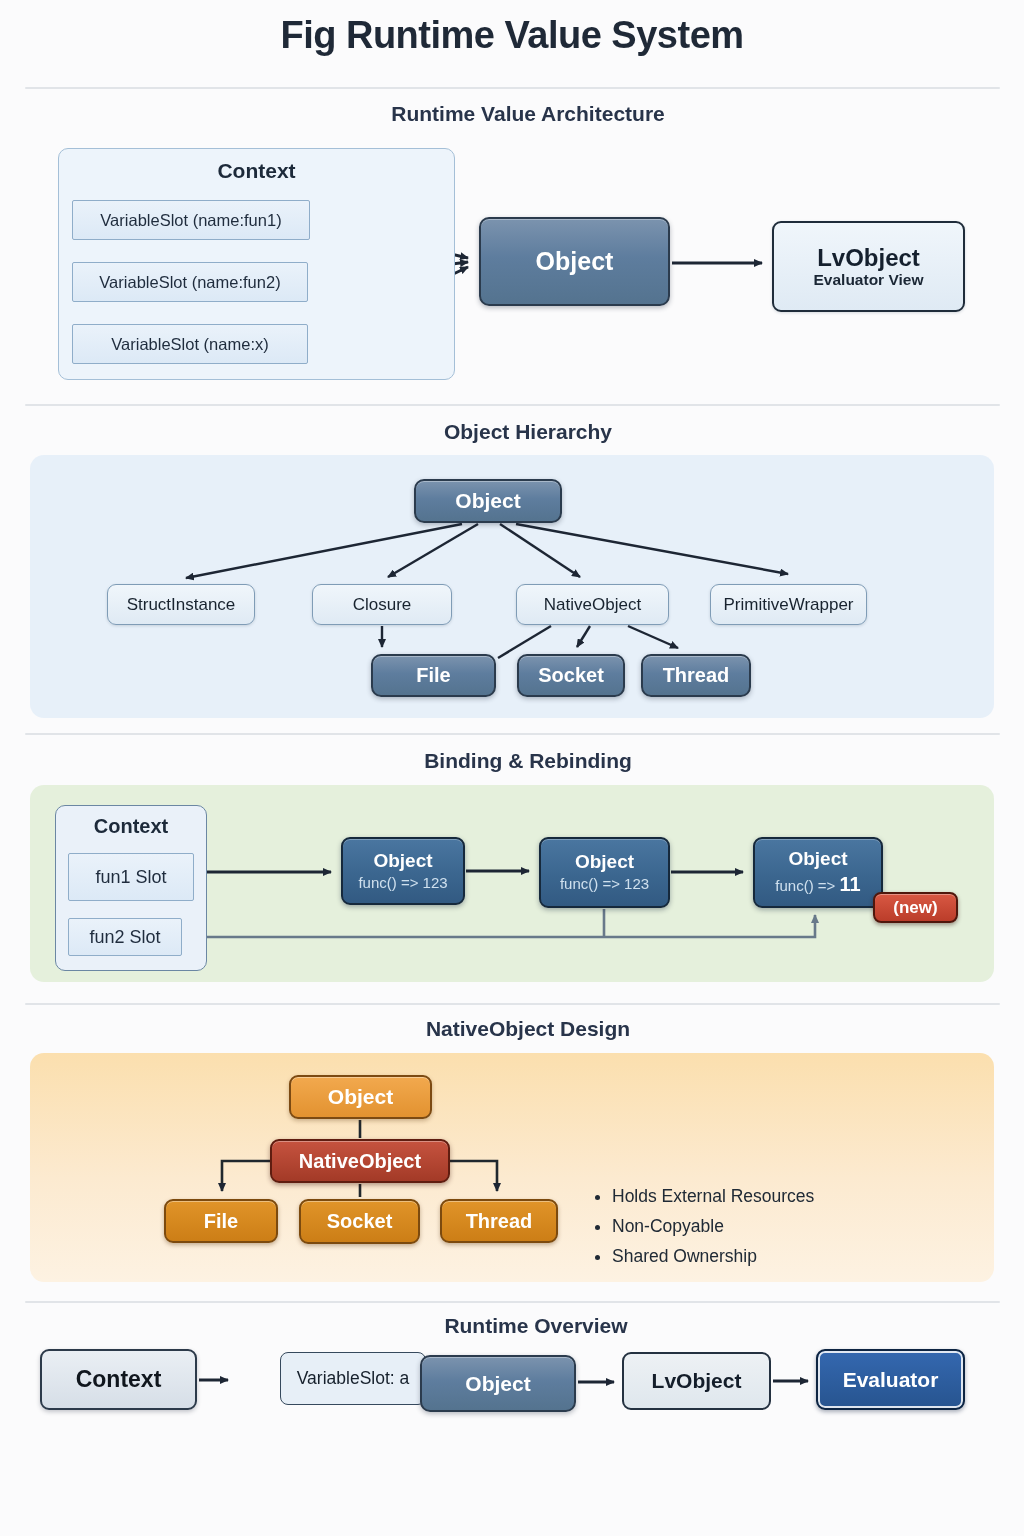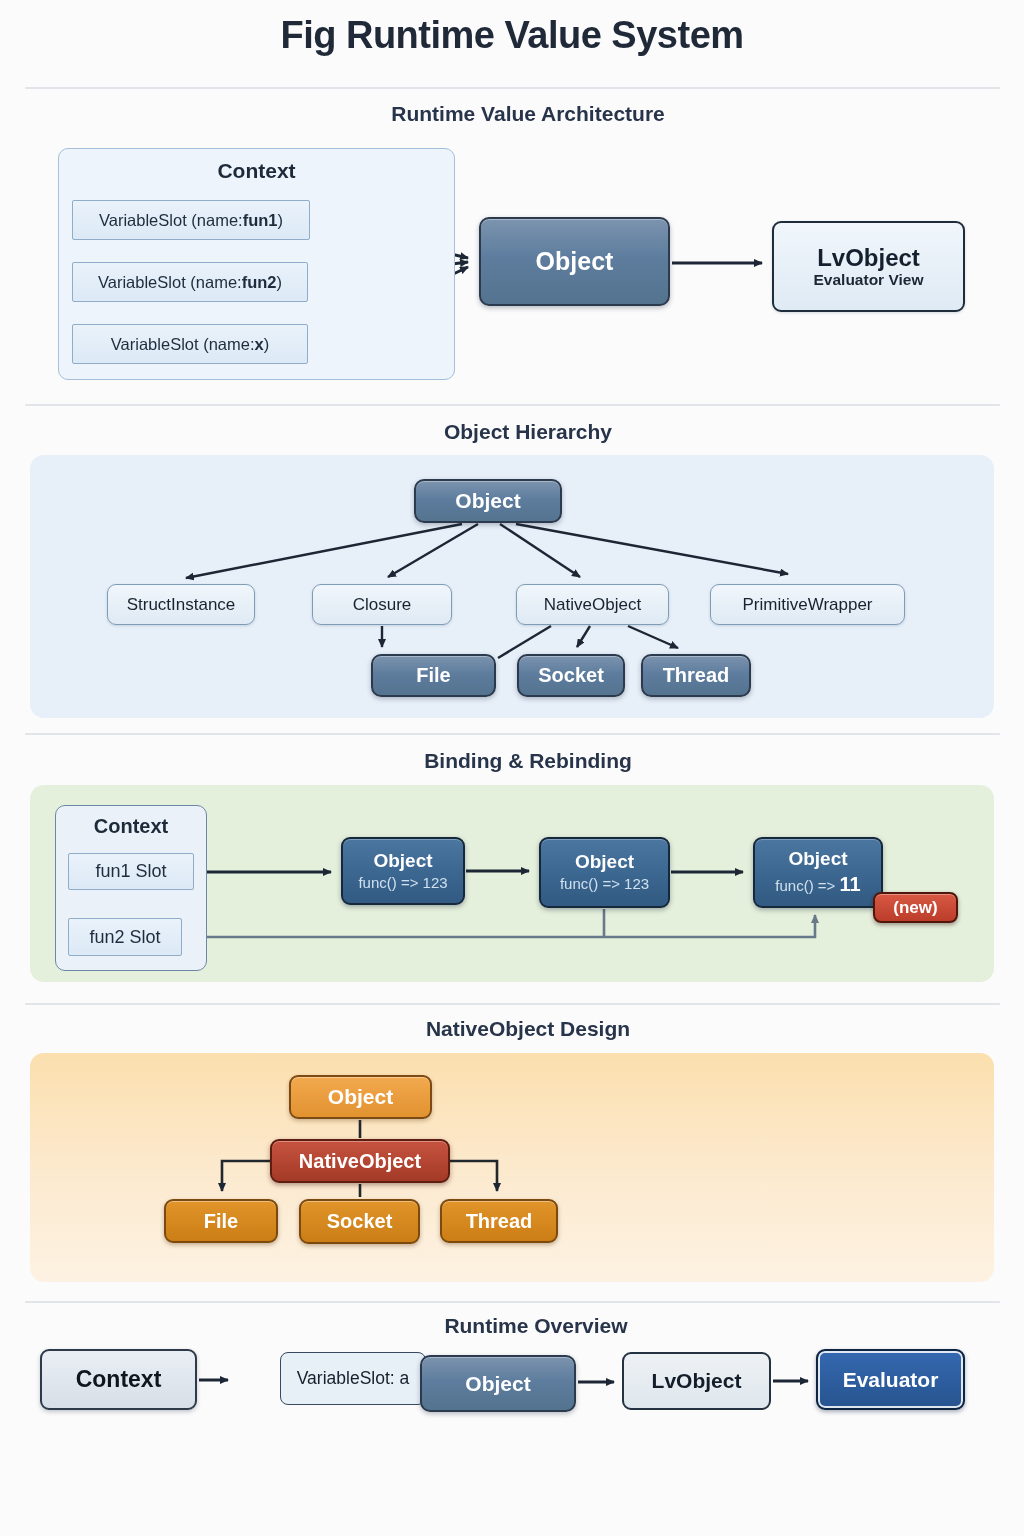--- a/index.html
+++ b/index.html
@@ -35,21 +35,21 @@
               border:1.5px solid #7f9cb6; border-radius:9px; color:#18232f;
               box-shadow:0 1px 3px rgba(40,60,85,.18); }
 
   
   .ctx-panel { background:#edf4fb; border:1.5px solid #a4bfd7; border-radius:10px; z-index:3; position:absolute; }
   .ctx-label { text-align:center; font-weight:700; color:#1d2a3a; }
 
   .slotbox { position:absolute; z-index:4; display:flex; align-items:center; justify-content:center;
              background:linear-gradient(180deg,#eaf2fa 0%,#dcE9f6 100%);
              border:1.5px solid #8fadc9; border-radius:2px; color:#1f2c3d; }
-  .slot-name { font-weight:700; }
+  .slot-name { font-weight:400; }
 
   
   .bindobj { background:linear-gradient(180deg,#4a76a0 0%,#3b668f 55%,#325a82 100%);
              border:2px solid #16293c; border-radius:9px; color:#fff;
              box-shadow:0 2px 5px rgba(20,35,55,.35), inset 0 1px 0 rgba(255,255,255,.3); }
   .bindobj .obj-label { font-weight:700; font-size:19px; line-height:1.2; }
   .bindobj .obj-sub { font-size:15px; color:#cfe0ee; line-height:1.3; }
   .bindobj .obj-sub .big-val { font-size:20px; font-weight:700; color:#ffffff; }
 
   .badge-new { background:linear-gradient(180deg,#d85843 0%,#bb3d2a 100%);
@@ -128,34 +128,34 @@
 
   <div class="sec-heading" style="top:420px;">Object Hierarchy</div>
 
   <div class="panel panel-blue" style="left:30px; top:455px; width:964px; height:263px;"></div>
 
   <div class="node steel" style="left:414px; top:479px; width:148px; height:44px; font-size:21px;">Object</div>
 
   <div class="node lightbox" style="left:107px; top:584px; width:148px; height:41px; font-size:17px;">StructInstance</div>
   <div class="node lightbox" style="left:312px; top:584px; width:140px; height:41px; font-size:17px;">Closure</div>
   <div class="node lightbox" style="left:516px; top:584px; width:153px; height:41px; font-size:17px;">NativeObject</div>
-  <div class="node lightbox" style="left:710px; top:584px; width:195px; height:41px; font-size:17px;">PrimitiveWrapper</div>
+  <div class="node lightbox" style="left:710px; top:584px; width:157px; height:41px; font-size:17px;">PrimitiveWrapper</div>
 
   <div class="node steel" style="left:371px; top:654px; width:125px; height:43px; font-size:20px;">File</div>
   <div class="node steel" style="left:517px; top:654px; width:108px; height:43px; font-size:20px;">Socket</div>
   <div class="node steel" style="left:641px; top:654px; width:110px; height:43px; font-size:20px;">Thread</div>
 
   <div class="sec-heading" style="top:749px;">Binding &amp; Rebinding</div>
 
   <div class="panel panel-green" style="left:30px; top:785px; width:964px; height:197px;"></div>
 
   <div class="ctx-panel" style="left:55px; top:805px; width:152px; height:166px; background:#eaf1f9; border-color:#6b87a3;">
     <div class="ctx-label" style="margin-top:9px; font-size:20px;">Context</div>
   </div>
-  <div class="slotbox" style="left:68px; top:853px; width:126px; height:37px; font-size:18px;">fun1 Slot</div>
+  <div class="slotbox" style="left:68px; top:853px; width:126px; height:48px; font-size:18px;">fun1 Slot</div>
   <div class="slotbox" style="left:68px; top:918px; width:114px; height:38px; font-size:18px;">fun2 Slot</div>
 
   <div class="node bindobj" style="left:341px; top:837px; width:124px; height:68px;">
     <div class="obj-label">Object</div>
     <div class="obj-sub">func() =&gt; 123</div>
   </div>
   <div class="node bindobj" style="left:539px; top:837px; width:131px; height:71px;">
     <div class="obj-label">Object</div>
     <div class="obj-sub">func() =&gt; 123</div>
   </div>
@@ -169,20 +169,25 @@
   <div class="sec-heading" style="top:1017px;">NativeObject Design</div>
 
   <div class="panel panel-orange" style="left:30px; top:1053px; width:964px; height:229px;"></div>
 
   <div class="node orange" style="left:289px; top:1075px; width:143px; height:44px; font-size:21px;">Object</div>
   <div class="node redbox" style="left:270px; top:1139px; width:180px; height:44px; font-size:20px;">NativeObject</div>
   <div class="node dkorange" style="left:164px; top:1199px; width:114px; height:44px; font-size:20px;">File</div>
   <div class="node dkorange" style="left:299px; top:1199px; width:121px; height:45px; font-size:20px;">Socket</div>
   <div class="node dkorange" style="left:440px; top:1199px; width:118px; height:44px; font-size:20px;">Thread</div>
 
+  <ul class="bullets" style="left:612px; top:1186px;">
+    <li>Holds External Resources</li>
+    <li>Non-Copyable</li>
+    <li>Shared Ownership</li>
+  </ul>
 
   <div class="sec-heading" style="top:1314px;margin-left:8px;">Runtime Overview</div>
 
   <div class="node ov-context" style="left:40px; top:1349px; width:157px; height:61px;">Context</div>
   <div class="node ov-slot" style="left:236px; top:1352px; width:146px; height:53px;">VariableSlot: a</div>
   <div class="node steel" style="left:420px; top:1355px; width:156px; height:57px; font-size:21px;">Object</div>
   <div class="node ov-lv" style="left:622px; top:1352px; width:149px; height:58px;">LvObject</div>
   <div class="node ov-eval" style="left:816px; top:1349px; width:149px; height:61px;">Evaluator</div>
 
   <svg class="connectors" width="1024" height="1536" viewBox="0 0 1024 1536">

